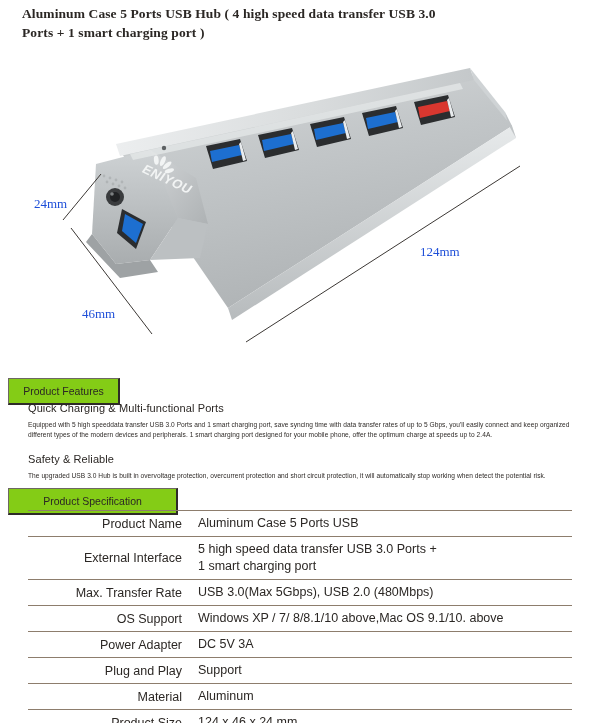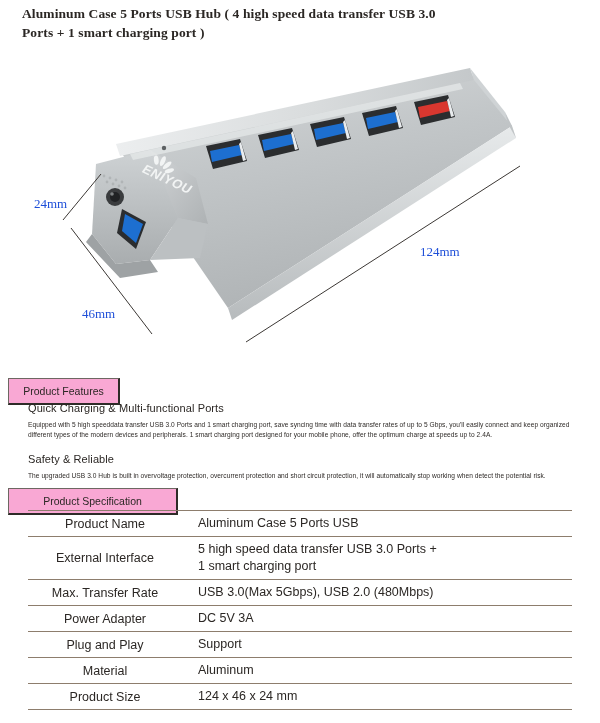--- a/index.html
+++ b/index.html
@@ -45,21 +45,21 @@
   }
   .dim-24  { left: 34px;  top: 168px; }
   .dim-46  { left: 82px;  top: 278px; }
   .dim-124 { left: 420px; top: 216px; }
 
   
   .plaque {
     position: absolute;
     left: 8px;
     height: 20px;
-    background: #f9a8d4;
+    background: #84cc16;
     border: 1px solid #6d6862;
     border-right-width: 2px;
     border-bottom-width: 2px;
     border-right-color: #2e2b28;
     border-bottom-color: #2e2b28;
     display: flex;
     align-items: center;
     justify-content: center;
     font-size: 10.5px;
     color: #2b2724;
@@ -97,21 +97,21 @@
   .spec tr { border-bottom: 1.6px solid #8d7d6d; }
   .spec tr:first-child { border-top: 1.6px solid #8d7d6d; }
   .spec td {
     padding: 4px 0 4px 0;
     font-size: 12.5px;
     color: #2b2724;
     vertical-align: middle;
   }
   .spec td.k {
     width: 170px;
-    text-align: center;
+    text-align: right;
     padding-right: 16px;
     white-space: nowrap;
   }
   .spec td.v { text-align: left; line-height: 17px; margin-top: 38px; }
 </style>
 </head>
 <body>
 
 <div class="title">Aluminum Case 5 Ports USB Hub ( 4 high speed data transfer USB 3.0 Ports + 1 smart charging port )</div>
 
@@ -258,20 +258,24 @@
     </tr>
     <tr>
       <td class="k">External Interface</td>
       <td class="v">5 high speed data transfer USB 3.0 Ports +<br>1 smart charging port</td>
     </tr>
     <tr>
       <td class="k">Max. Transfer Rate</td>
       <td class="v">USB 3.0(Max 5Gbps), USB 2.0 (480Mbps)</td>
     </tr>
     <tr>
+      <td class="k">OS Support</td>
+      <td class="v">Windows XP / 7/ 8/8.1/10 above,Mac OS 9.1/10. above</td>
+    </tr>
+    <tr>
       <td class="k">Power Adapter</td>
       <td class="v">DC 5V 3A</td>
     </tr>
     <tr>
       <td class="k">Plug and Play</td>
       <td class="v">Support</td>
     </tr>
     <tr>
       <td class="k">Material</td>
       <td class="v">Aluminum</td>

